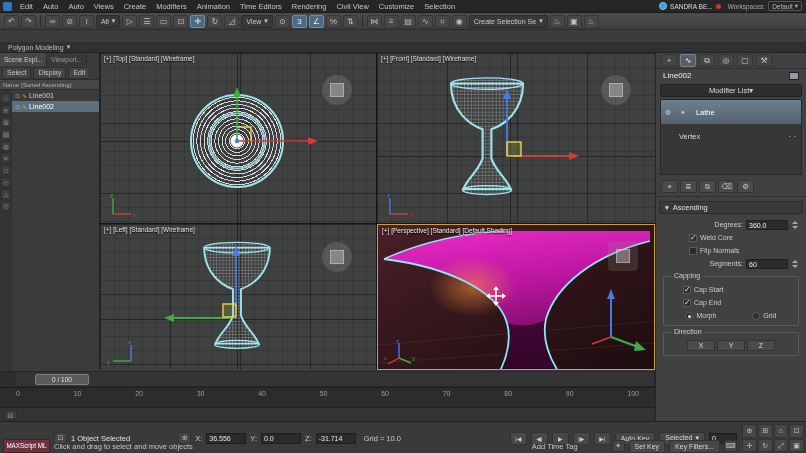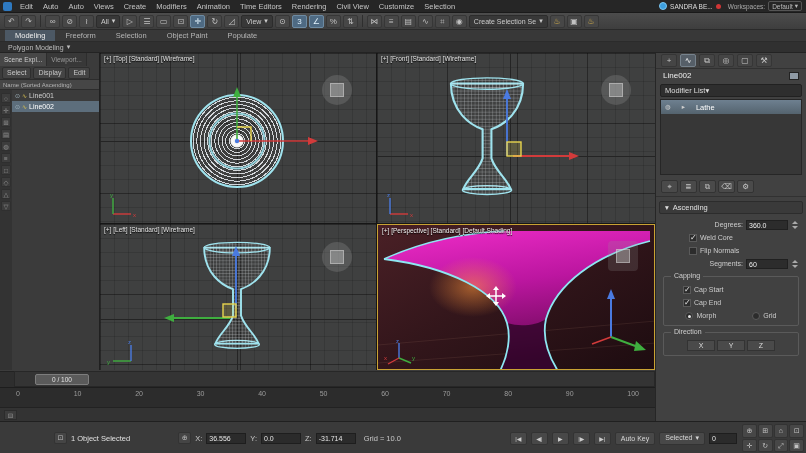--- a/index.html
+++ b/index.html
@@ -70,23 +70,23 @@
   .gz{position:absolute;left:0;top:0;z-index:3}
   .tripod{position:absolute;left:5px;bottom:3px;z-index:4}
 
   
   .cpanel{left:655px;top:53px;width:151px;height:368px;background:#414141;border-left:1px solid #262626}
   .cp-tabs{height:16px;display:flex;align-items:center;gap:3px;padding:0 5px;border-bottom:1px solid #313131}
   .cpt{width:16px;height:13px;background:#454545;border:1px solid #363636;border-radius:2px;font-size:8px;line-height:11px;text-align:center;color:#c8c8c8}
   .cpt.active{background:#565f68;border-color:#76828c;color:#fff}
   .cp-name{height:13px;display:flex;align-items:center;gap:4px;padding:0 7px;font-size:8px;color:#eee}
   .cswatch{margin-left:auto;width:10px;height:8px;background:#8f9aa5;border:1px solid #222}
-  .modlist{margin:2px 4px;height:13px;background:#2e2e2e;border:1px solid #212121;border-radius:2px;font-size:7.5px;color:#ddd;display:flex;align-items:center;justify-content:flex-start;padding:0 4px}
+  .modlist{margin:2px 4px;height:13px;background:#2e2e2e;border:1px solid #212121;border-radius:2px;font-size:7.5px;color:#ddd;display:flex;align-items:center;justify-content:center;padding:0 4px}
   .stack{margin:2px 4px;height:76px;background:#373737;border:1px solid #262626}
-  .srow{height:14px;display:flex;align-items:center;gap:11px;padding:0 4px;font-size:7.5px;color:#dcdcdc}
+  .srow{height:24px;display:flex;align-items:center;gap:11px;padding:0 4px;font-size:7.5px;color:#dcdcdc}
   .srow.sel{background:linear-gradient(#6e8090,#54636e);color:#fff}
   .srow.ind{padding-left:18px}
   .s-ic{font-size:6.5px;color:#cfcfcf}
   .s-mini{margin-left:auto;font-size:5px;color:#9a9a9a;letter-spacing:1px}
   .sbrow{display:flex;gap:2px;padding:3px 5px;border-bottom:1px solid #313131}
   .sbtn{width:17px;height:13px;background:#4a4a4a;border:1px solid #333;border-radius:2px;font-size:7.5px;line-height:11px;text-align:center;color:#c6c6c6}
   .rollh{margin:4px 3px 2px;height:13px;background:#3a3a3a;border:1px solid #2c2c2c;border-radius:2px;display:flex;align-items:center;gap:4px;padding:0 5px;font-size:7.5px;color:#e0e0e0}
   .params{padding:2px 7px;font-size:7px;color:#cccccc}
   .prow{display:flex;align-items:center;height:13px;gap:3px}
   .pend{justify-content:flex-end}
@@ -204,27 +204,20 @@
     <span class="ti">◉</span>
     <span class="dd">
       <span>Create Selection Se</span>
       <span>▾</span>
     </span>
     <span class="ti gold">♨</span>
     <span class="ti">▣</span>
     <span class="ti gold">♨</span>
   </div>
 
-  <div class="a ribbontabs">
-    <span class="rtab active">Modeling</span>
-    <span class="rtab">Freeform</span>
-    <span class="rtab">Selection</span>
-    <span class="rtab">Object Paint</span>
-    <span class="rtab">Populate</span>
-  </div>
   <div class="a subrow">
     <span>Polygon Modeling</span>
     <span>▾</span>
   </div>
 
   <div class="a explorer">
     <div class="f" style="height:13px">
       <span class="exp-tab">Scene Expl...</span>
       <span class="exp-tab dim">Viewport...</span>
     </div>
@@ -402,20 +395,24 @@
     <div class="modlist">
       <span>Modifier List</span>
       <span>▾</span>
     </div>
     <div class="stack">
       <div class="srow sel">
         <span class="s-ic">◍</span>
         <span class="s-ic">▸</span>
         <span>Lathe</span>
       </div>
+      <div class="srow ind">
+        <span>Vertex</span>
+        <span class="s-mini">▪ ▪</span>
+      </div>
     </div>
     <div class="sbrow">
       <span class="sbtn">⌖</span>
       <span class="sbtn">≣</span>
       <span class="sbtn">⧉</span>
       <span class="sbtn">⌫</span>
       <span class="sbtn">⚙</span>
     </div>
     <div class="rollh">
       <span>▾</span>
@@ -519,20 +516,31 @@
       <span class="pbtn">▶</span>
       <span class="pbtn">|▶</span>
       <span class="pbtn">▶|</span>
       <span class="skbtn">Auto Key</span>
       <span class="skbtn f" style="gap:3px">
         <span>Selected</span>
         <span>▾</span>
       </span>
       <span class="cbox" style="width:28px">0</span>
     </div>
+    <div class="sB">
+      <span class="listener">MAXScript ML</span>
+      <span style="color:#c4c4c4;white-space:nowrap">Click and drag to select and move objects</span>
+      <span style="margin-left:auto"></span>
+      <span style="white-space:nowrap">Add Time Tag</span>
+      <span style="width:26px;flex:0 0 auto"></span>
+      <span class="sic">✦</span>
+      <span class="skbtn">Set Key</span>
+      <span class="skbtn">Key Filters...</span>
+      <span class="sic">⌨</span>
+    </div>
     <div class="navgrid">
       <span class="nv">⊕</span>
       <span class="nv">⊞</span>
       <span class="nv">⌂</span>
       <span class="nv">⊡</span>
       <span class="nv">✛</span>
       <span class="nv">↻</span>
       <span class="nv">⤢</span>
       <span class="nv">▣</span>
     </div>

